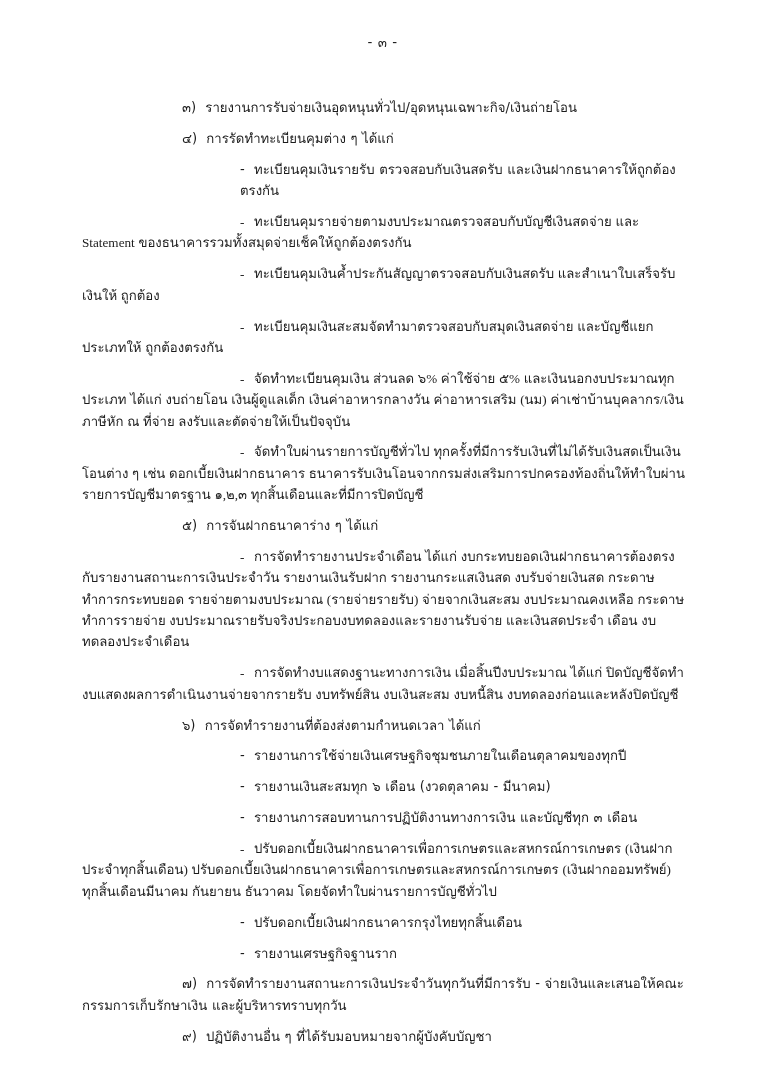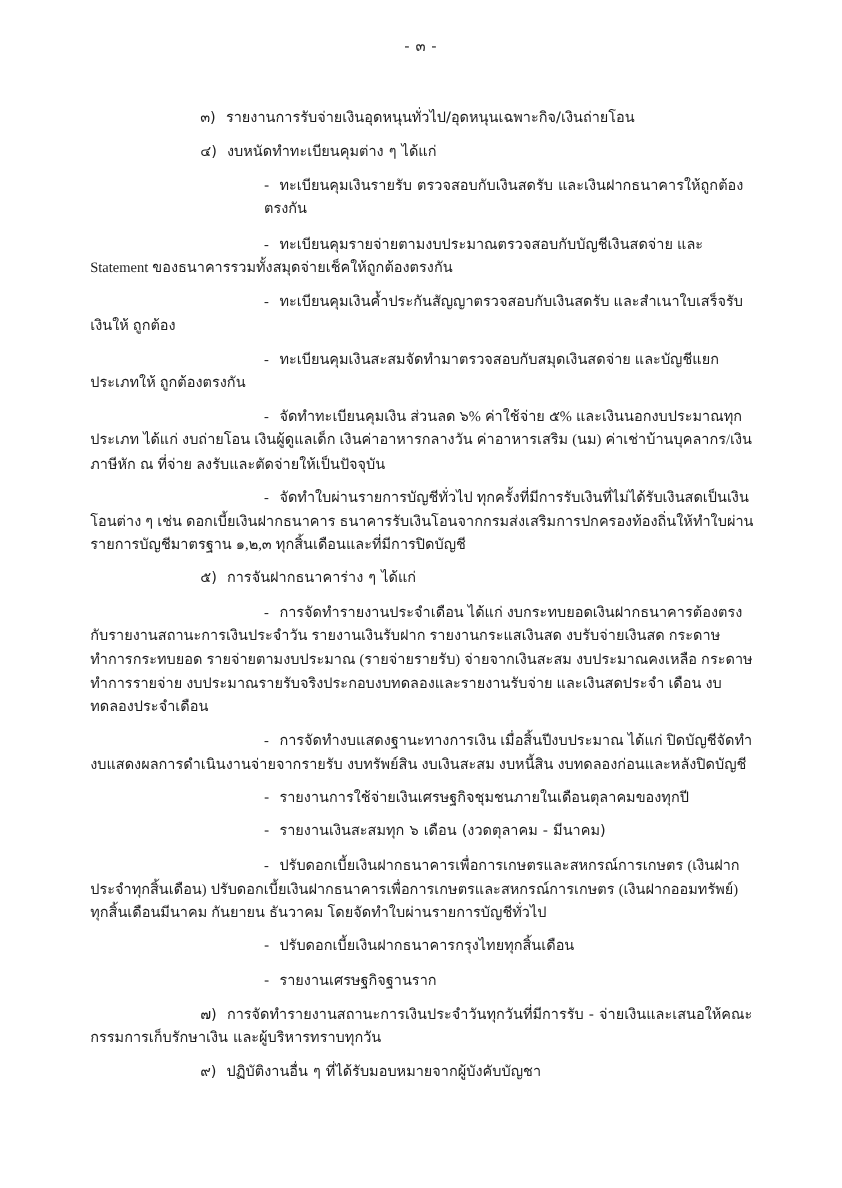--- a/index.html
+++ b/index.html
@@ -101,32 +101,34 @@
 </style>
 </head>
 <body>
 
 <div class="page">
 
   <div class="page-number">- ๓ -</div>
 
   <div class="body-block">
       <p class="para lvl-num"><span class="marker">๓)&nbsp;&nbsp;</span><span>รายงานการรับจ่ายเงินอุดหนุนทั่วไป/อุดหนุนเฉพาะกิจ/เงินถ่ายโอน</span></p>
-      <p class="para lvl-num"><span class="marker">๔)&nbsp;&nbsp;</span><span>งบหนัดทำทะเบียนคุมต่าง ๆ ได้แก่</span></p>
+      <p class="para lvl-num"><span class="marker">๔)&nbsp;&nbsp;</span><span>การรัดทำทะเบียนคุมต่าง ๆ ได้แก่</span></p>
       <p class="para lvl-dash"><span class="dash">-</span><span>ทะเบียนคุมเงินรายรับ  ตรวจสอบกับเงินสดรับ  และเงินฝากธนาคารให้ถูกต้องตรงกัน</span></p>
       <p class="para lvl-dash-wrap"><span class="first-line-pad"></span><span class="dash">-</span><span>ทะเบียนคุมรายจ่ายตามงบประมาณตรวจสอบกับบัญชีเงินสดจ่าย และ Statement ของธนาคารรวมทั้งสมุดจ่ายเช็คให้ถูกต้องตรงกัน</span></p>
       <p class="para lvl-dash-wrap"><span class="first-line-pad"></span><span class="dash">-</span><span>ทะเบียนคุมเงินค้ำประกันสัญญาตรวจสอบกับเงินสดรับ และสำเนาใบเสร็จรับเงินให้ ถูกต้อง</span></p>
       <p class="para lvl-dash-wrap"><span class="first-line-pad"></span><span class="dash">-</span><span>ทะเบียนคุมเงินสะสมจัดทำมาตรวจสอบกับสมุดเงินสดจ่าย และบัญชีแยกประเภทให้ ถูกต้องตรงกัน</span></p>
       <p class="para lvl-dash-wrap"><span class="first-line-pad"></span><span class="dash">-</span><span>จัดทำทะเบียนคุมเงิน  ส่วนลด ๖%  ค่าใช้จ่าย ๕%  และเงินนอกงบประมาณทุกประเภท  ได้แก่ งบถ่ายโอน เงินผู้ดูแลเด็ก เงินค่าอาหารกลางวัน ค่าอาหารเสริม (นม) ค่าเช่าบ้านบุคลากร/เงินภาษีหัก  ณ  ที่จ่าย  ลงรับและตัดจ่ายให้เป็นปัจจุบัน</span></p>
       <p class="para lvl-dash-wrap"><span class="first-line-pad"></span><span class="dash">-</span><span>จัดทำใบผ่านรายการบัญชีทั่วไป  ทุกครั้งที่มีการรับเงินที่ไม่ได้รับเงินสดเป็นเงินโอนต่าง ๆ เช่น  ดอกเบี้ยเงินฝากธนาคาร  ธนาคารรับเงินโอนจากกรมส่งเสริมการปกครองท้องถิ่นให้ทำใบผ่านรายการบัญชีมาตรฐาน ๑,๒,๓ ทุกสิ้นเดือนและที่มีการปิดบัญชี</span></p>
       <p class="para lvl-num"><span class="marker">๕)&nbsp;&nbsp;</span><span>การจันฝากธนาคาร่าง ๆ ได้แก่</span></p>
       <p class="para lvl-dash-wrap"><span class="first-line-pad"></span><span class="dash">-</span><span>การจัดทำรายงานประจำเดือน  ได้แก่  งบกระทบยอดเงินฝากธนาคารต้องตรงกับรายงานสถานะการเงินประจำวัน  รายงานเงินรับฝาก  รายงานกระแสเงินสด  งบรับจ่ายเงินสด  กระดาษทำการกระทบยอด  รายจ่ายตามงบประมาณ (รายจ่ายรายรับ)  จ่ายจากเงินสะสม  งบประมาณคงเหลือ  กระดาษทำการรายจ่าย  งบประมาณรายรับจริงประกอบงบทดลองและรายงานรับจ่าย  และเงินสดประจำ เดือน  งบทดลองประจำเดือน</span></p>
       <p class="para lvl-dash-wrap"><span class="first-line-pad"></span><span class="dash">-</span><span>การจัดทำงบแสดงฐานะทางการเงิน  เมื่อสิ้นปีงบประมาณ  ได้แก่  ปิดบัญชีจัดทำงบแสดงผลการดำเนินงานจ่ายจากรายรับ  งบทรัพย์สิน  งบเงินสะสม  งบหนี้สิน  งบทดลองก่อนและหลังปิดบัญชี</span></p>
+      <p class="para lvl-num"><span class="marker">๖)&nbsp;&nbsp;</span><span>การจัดทำรายงานที่ต้องส่งตามกำหนดเวลา  ได้แก่</span></p>
       <p class="para lvl-dash"><span class="dash">-</span><span>รายงานการใช้จ่ายเงินเศรษฐกิจชุมชนภายในเดือนตุลาคมของทุกปี</span></p>
       <p class="para lvl-dash"><span class="dash">-</span><span>รายงานเงินสะสมทุก ๖ เดือน  (งวดตุลาคม - มีนาคม)</span></p>
+      <p class="para lvl-dash"><span class="dash">-</span><span>รายงานการสอบทานการปฏิบัติงานทางการเงิน  และบัญชีทุก ๓ เดือน</span></p>
       <p class="para lvl-dash-wrap"><span class="first-line-pad"></span><span class="dash">-</span><span>ปรับดอกเบี้ยเงินฝากธนาคารเพื่อการเกษตรและสหกรณ์การเกษตร (เงินฝากประจำทุกสิ้นเดือน) ปรับดอกเบี้ยเงินฝากธนาคารเพื่อการเกษตรและสหกรณ์การเกษตร (เงินฝากออมทรัพย์) ทุกสิ้นเดือนมีนาคม กันยายน  ธันวาคม  โดยจัดทำใบผ่านรายการบัญชีทั่วไป</span></p>
       <p class="para lvl-dash"><span class="dash">-</span><span>ปรับดอกเบี้ยเงินฝากธนาคารกรุงไทยทุกสิ้นเดือน</span></p>
       <p class="para lvl-dash"><span class="dash">-</span><span>รายงานเศรษฐกิจฐานราก</span></p>
       <p class="para lvl-num-wrap"><span class="first-line-pad"></span><span class="marker">๗)&nbsp;&nbsp;</span><span>การจัดทำรายงานสถานะการเงินประจำวันทุกวันที่มีการรับ - จ่ายเงินและเสนอให้คณะกรรมการเก็บรักษาเงิน และผู้บริหารทราบทุกวัน</span></p>
       <p class="para lvl-num"><span class="marker">๙)&nbsp;&nbsp;</span><span>ปฏิบัติงานอื่น ๆ ที่ได้รับมอบหมายจากผู้บังคับบัญชา</span></p>
     </div>
 
 </div>
 
 </body></html>

